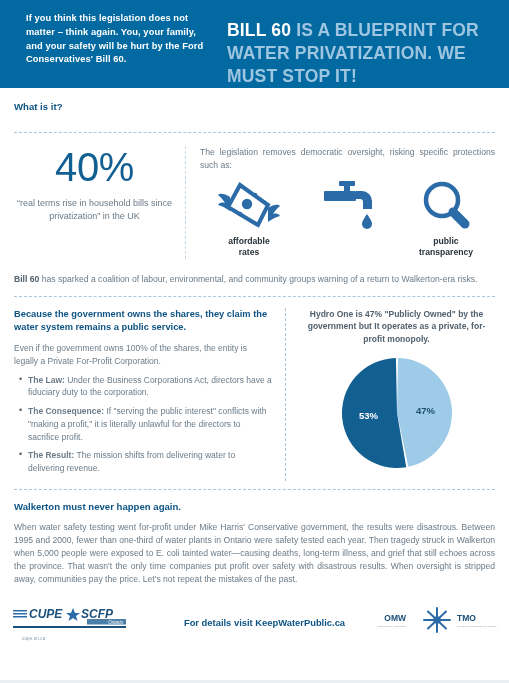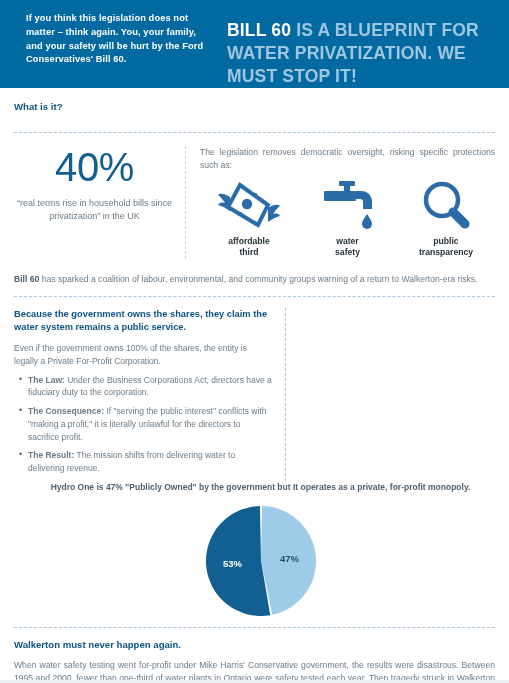--- a/index.html
+++ b/index.html
@@ -154,21 +154,20 @@
   .coalition {
     padding-top: 10px;
     padding-bottom: 10px;
   }
 
   
   .shares-row {
     display: flex;
     padding: 11px 14px 8px 14px;
     box-sizing: border-box;
-    flex-direction: column;
   }
   .shares-left {
     width: 272px;
     padding-right: 12px;
     box-sizing: border-box;
     border-right: 1px dashed #a9c6dd;
   }
   .shares-left .sec-head {
     font-size: 9.3px;
     line-height: 1.4;
@@ -301,39 +300,35 @@
               <path d="M50 27 C56 23 60 23 62 25 C59 27 57 30 55 33 C59 32 61 33 62 35 C58 36 54 38 50 41 Z"></path>
               <path d="M22 4 L50 24 L40 44 L10 26 Z" fill="none" stroke="#2b6ca8" stroke-width="4"></path>
               <circle cx="29" cy="23" r="5.2"></circle>
               <circle cx="37" cy="14" r="2.3"></circle>
               <circle cx="22" cy="33" r="2.3"></circle>
             </g>
           </svg>
         </div>
         <div class="icon-label">
           <div>affordable</div>
-          <div>third</div>
+          <div>rates</div>
         </div>
       </div>
 
       <div class="icon-cell">
         <div class="icon-art">
           <svg width="56" height="52" viewBox="0 0 56 52" aria-hidden="true">
             <g fill="#2b6ca8">
               <rect x="19" y="1" width="16" height="5" rx="1"></rect>
               <rect x="24" y="5" width="6" height="6"></rect>
               <rect x="4" y="11" width="32" height="10" rx="1"></rect>
               <path d="M36 11 h6 a10 10 0 0 1 10 10 v8 h-9 v-7 a3 3 0 0 0 -3 -3 h-4 z"></path>
               <path d="M47 34 c4 6 5 8 5 10 a5 5 0 0 1 -10 0 c0 -2 1 -4 5 -10 z"></path>
             </g>
           </svg>
-        </div>
-        <div class="icon-label">
-          <div>water</div>
-          <div>safety</div>
         </div>
       </div>
 
       <div class="icon-cell">
         <div class="icon-art">
           <svg width="52" height="52" viewBox="0 0 52 52" aria-hidden="true">
             <g fill="none" stroke="#2b6ca8">
               <circle cx="22" cy="20" r="16" stroke-width="4.5"></circle>
               <line x1="33" y1="32" x2="45" y2="44" stroke-width="9" stroke-linecap="round"></line>
             </g>

